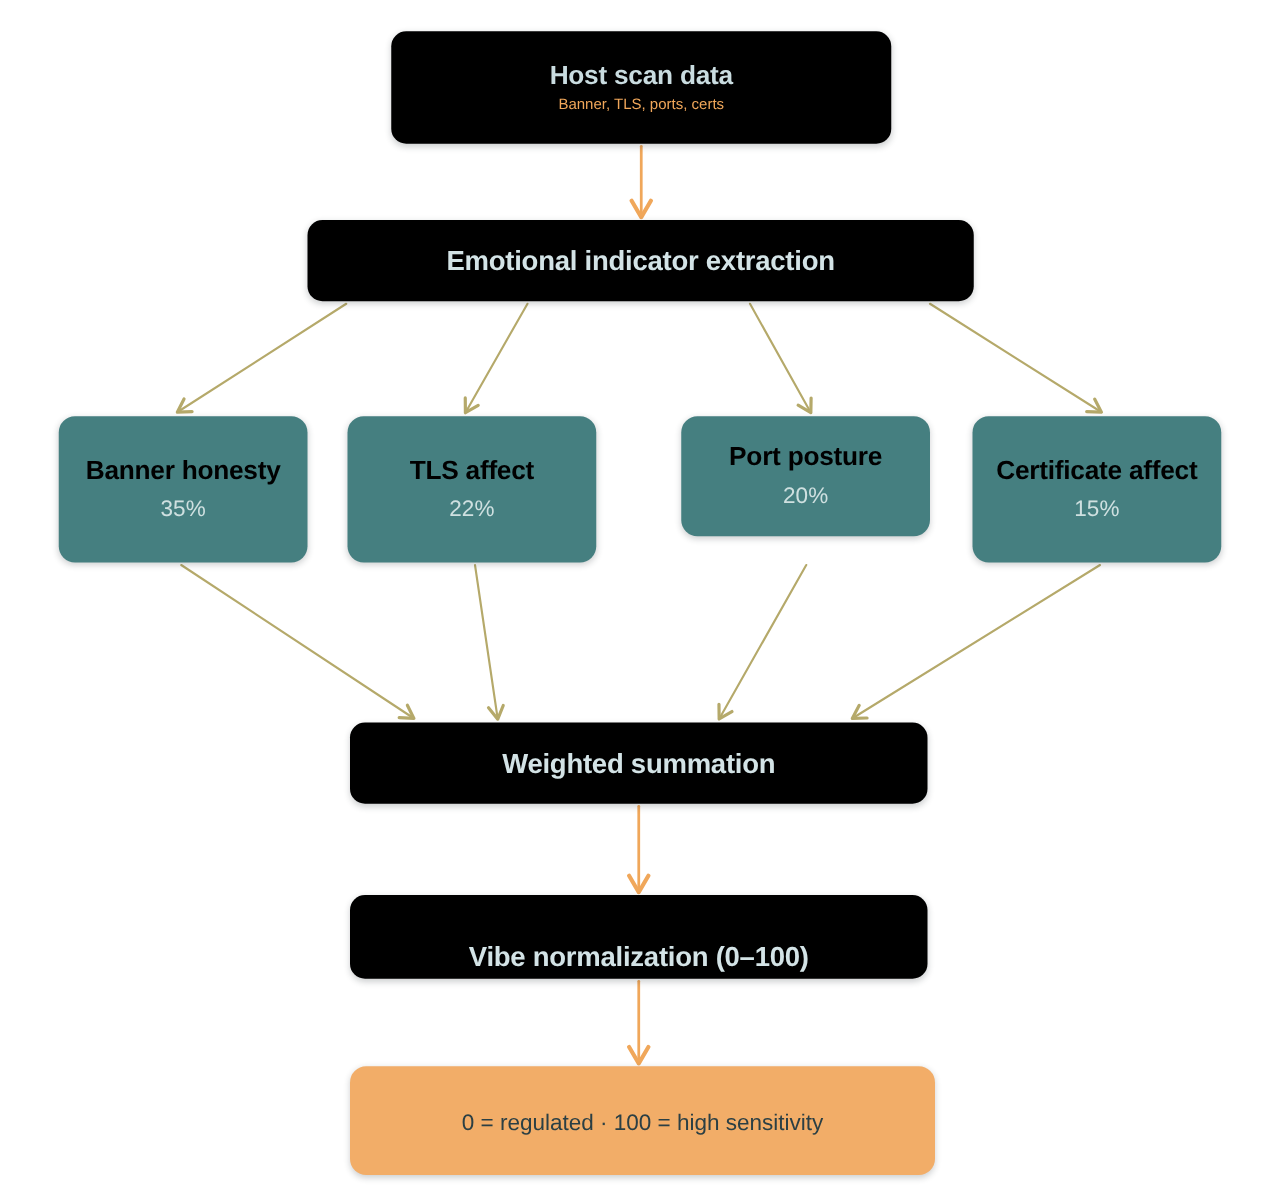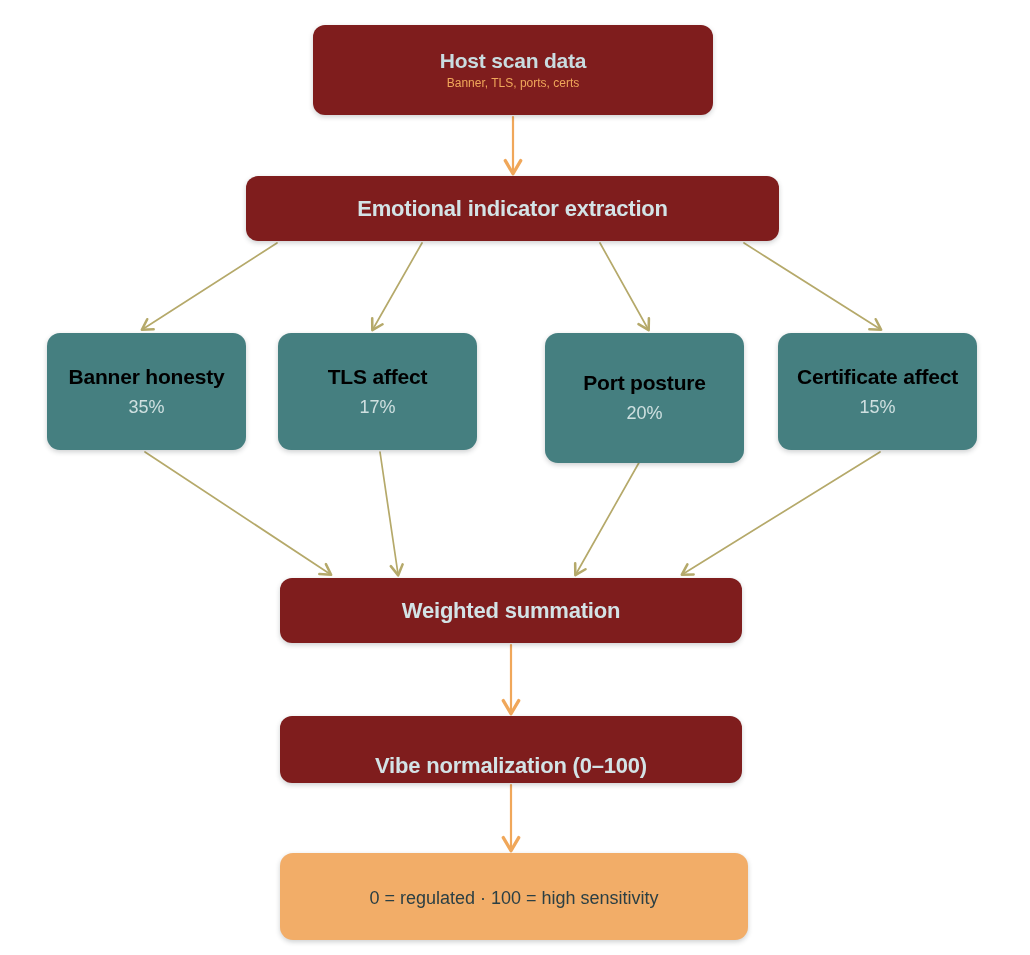--- a/index.html
+++ b/index.html
@@ -34,21 +34,21 @@
     flex-direction: column;
     align-items: center;
     justify-content: center;
     text-align: center;
     border-radius: 12px;
     box-shadow: 0 2px 5px rgba(30,40,45,0.22);
     z-index: 2;
     padding: 4px 10px;
   }
   .node.dark {
-    background: #7f1d1d;
+    background: #000000;
   }
   .node.teal {
     background: #457F80;
     border-radius: 13px;
   }
   .node.accent {
     background: #F2AD68;
     border-radius: 13px;
   }
   .title {
@@ -129,23 +129,23 @@
       </div>
       <div class="node dark big" style="left: 246px; top: 176px; width: 533px; height: 65px;">
         <div class="title">Emotional indicator extraction</div>
       </div>
       <div class="node teal" style="left: 47px; top: 333px; width: 199px; height: 117px;">
         <div class="title">Banner honesty</div>
         <div class="subtitle">35%</div>
       </div>
       <div class="node teal" style="left: 278px; top: 333px; width: 199px; height: 117px;">
         <div class="title">TLS affect</div>
-        <div class="subtitle">17%</div>
+        <div class="subtitle">22%</div>
       </div>
-      <div class="node teal" style="left: 545px; top: 333px; width: 199px; height: 130px;">
+      <div class="node teal" style="left: 545px; top: 333px; width: 199px; height: 96px;">
         <div class="title">Port posture</div>
         <div class="subtitle">20%</div>
       </div>
       <div class="node teal" style="left: 778px; top: 333px; width: 199px; height: 117px;">
         <div class="title">Certificate affect</div>
         <div class="subtitle">15%</div>
       </div>
       <div class="node dark big" style="left: 280px; top: 578px; width: 462px; height: 65px;">
         <div class="title">Weighted summation</div>
       </div>

